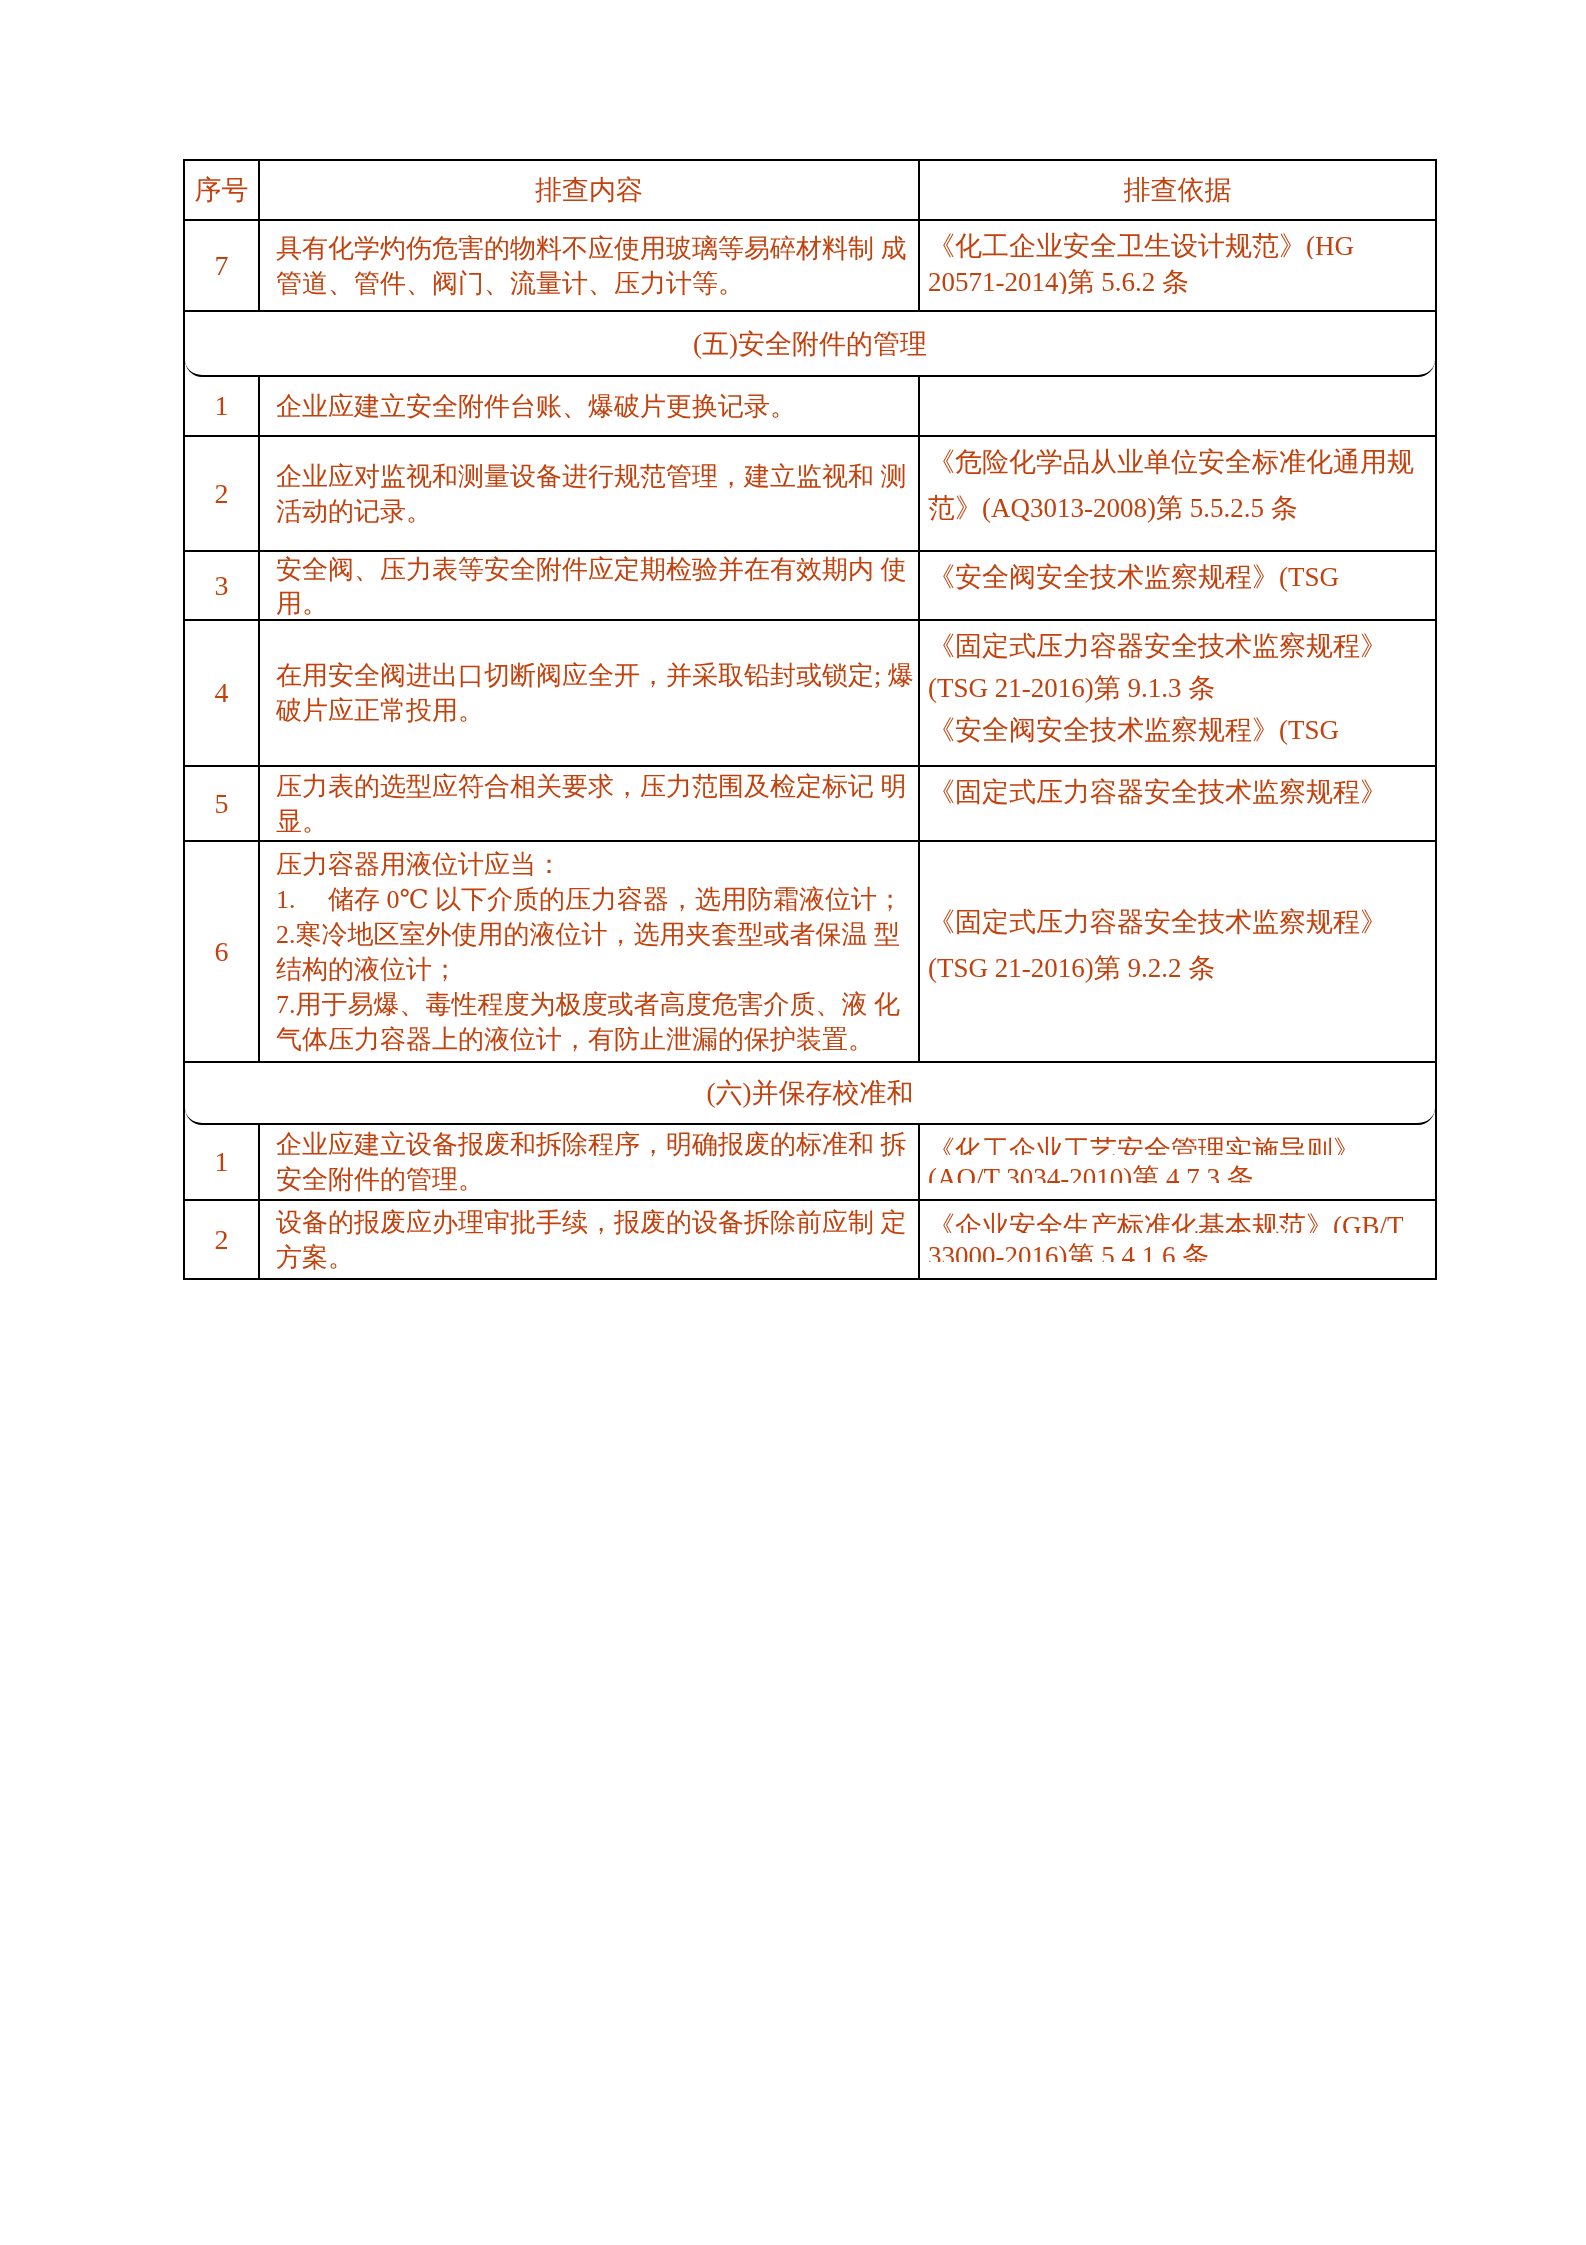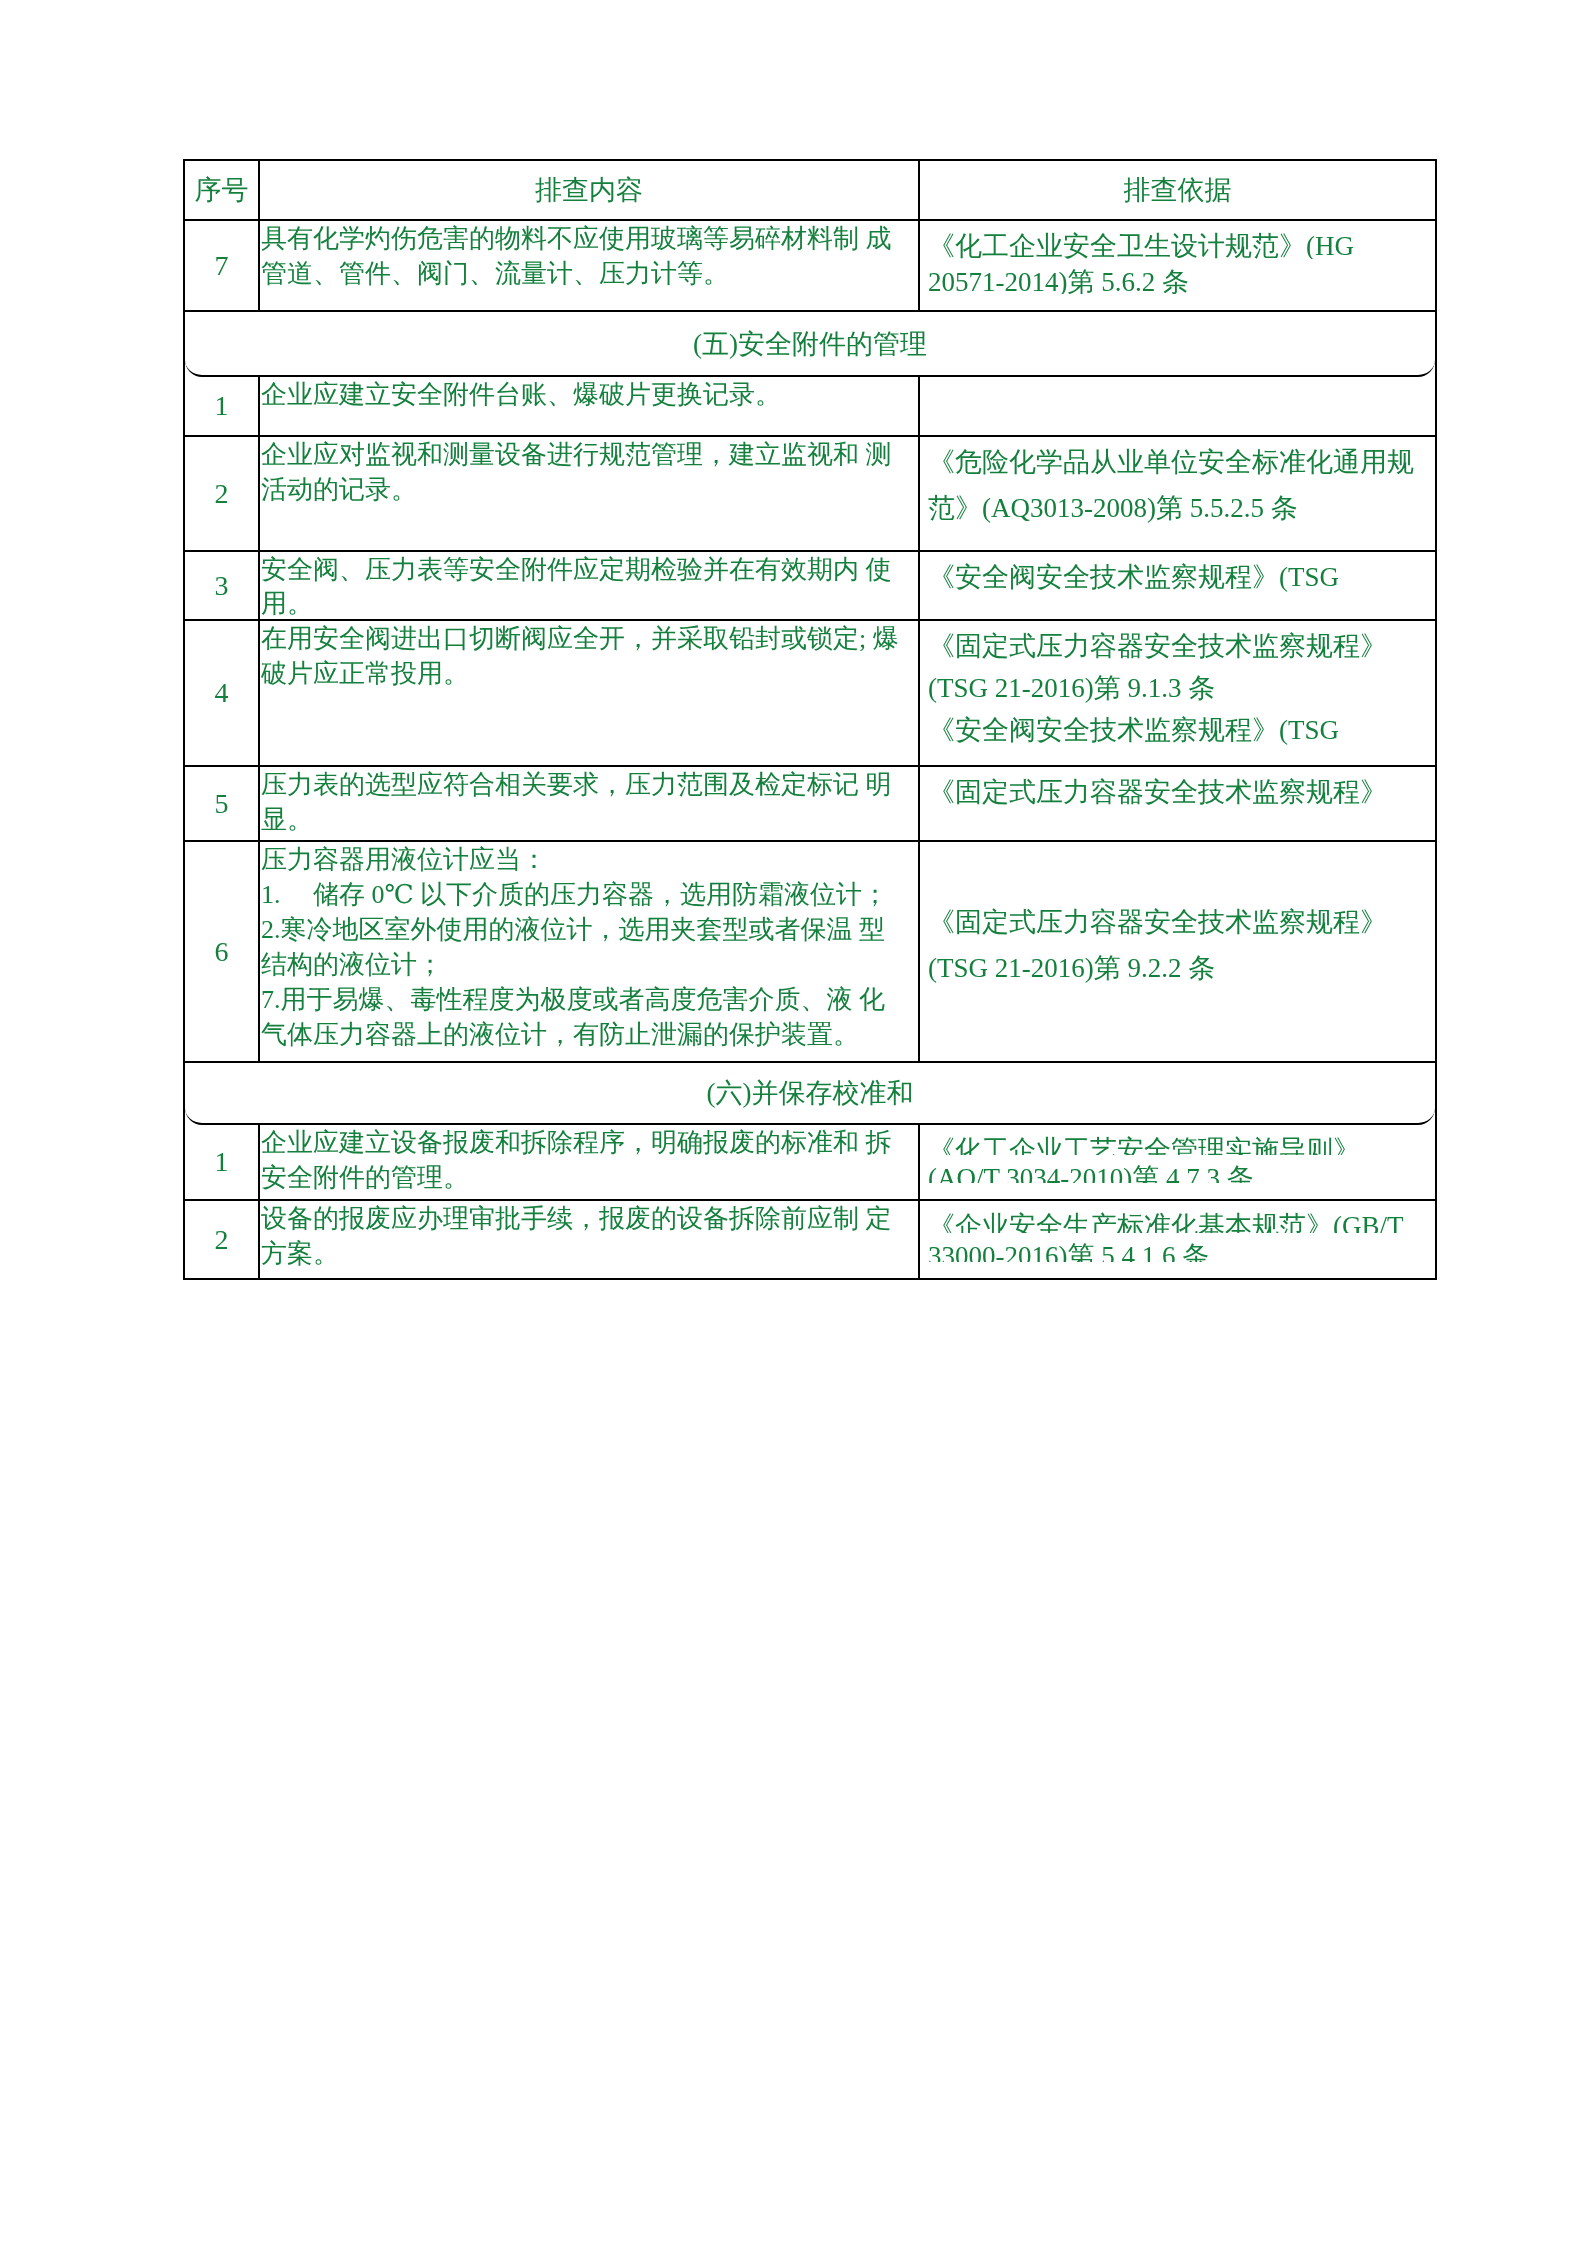--- a/index.html
+++ b/index.html
@@ -1,21 +1,21 @@
 <!DOCTYPE html>
 <html><head>
 <meta charset="utf-8">
 <style>
   html,body{margin:0;padding:0;background:#ffffff;}
   #page{
     position:relative;
     width:1586px;height:2245px;
     background:#ffffff;
     font-family:"Liberation Serif","DejaVu Serif",serif;
-    color:#15803d;
+    color:#c2410c;
     overflow:hidden;
     text-decoration:underline;
   }
   #doc-table{
     position:absolute;
     left:183px;top:159px;
     width:1254px;
     border:2px solid #000000;
     box-sizing:border-box;
     background:#ffffff;
@@ -32,22 +32,22 @@
     border-right:2px solid #000000;
     box-sizing:border-box;
     display:flex;align-items:center;justify-content:center;
     font-size:28px;
     overflow:hidden;
   }
   .c2{
     width:660px;flex:0 0 660px;
     border-right:2px solid #000000;
     box-sizing:border-box;
-    display:flex;flex-direction:column;
-    padding-left:1px;
+    display:flex;flex-direction:column;justify-content:center;
+    padding-left:16px;
     font-size:26px;
     line-height:35px;
     overflow:hidden;
   }
   .c3{
     flex:1 1 auto;
     box-sizing:border-box;
     display:flex;flex-direction:column;justify-content:flex-start;
     padding:2px 0 16px 8px;
     font-size:27px;

